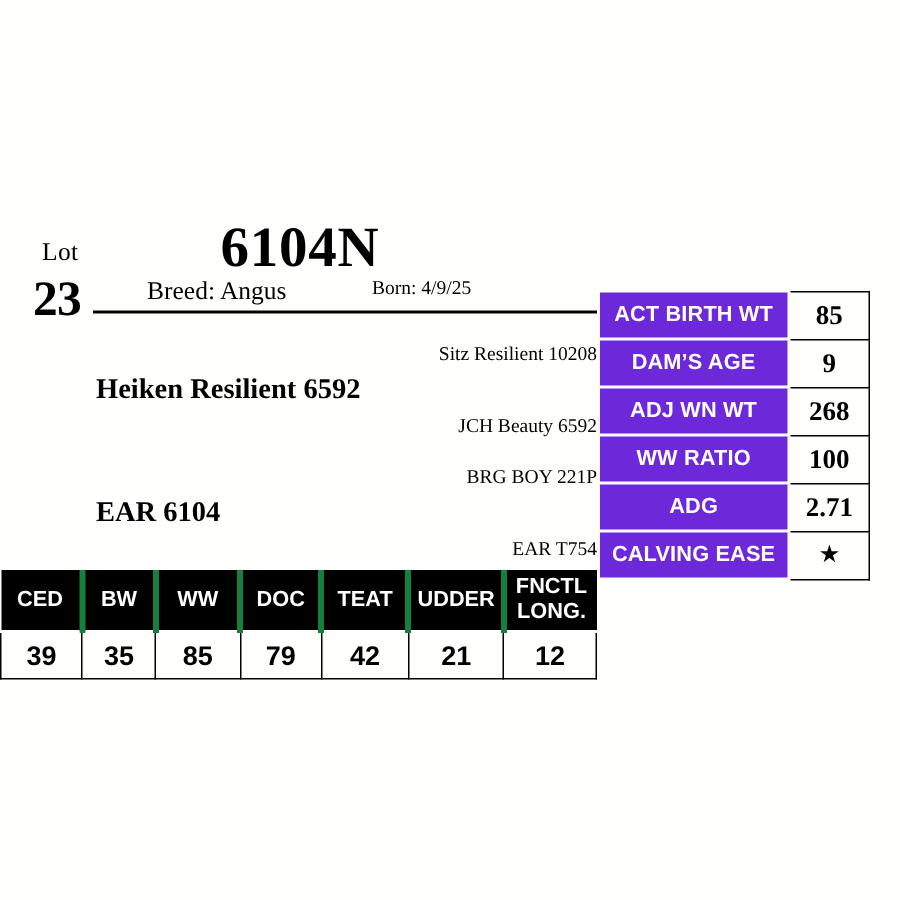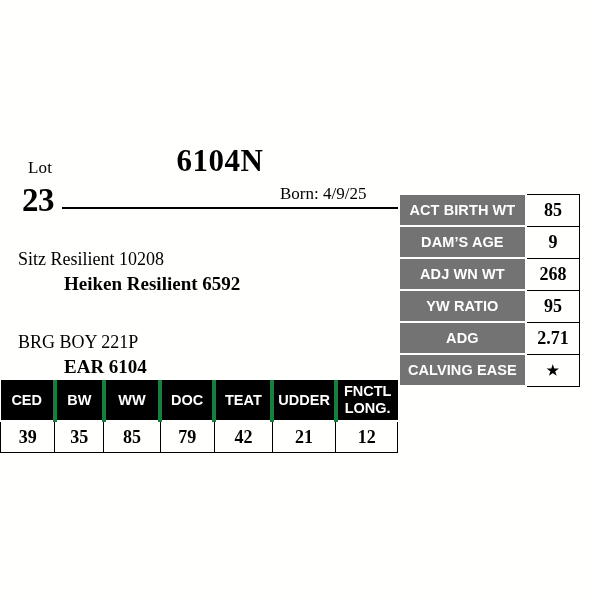--- a/index.html
+++ b/index.html
@@ -38,38 +38,37 @@
     font-weight: bold;
     font-family: "Liberation Serif", serif;
     letter-spacing: -0.5px;
   }
   .animal-title {
     position: absolute;
     left: 0px;
     top: 143px;
     width: 400px;
     text-align: center;
-    font-size: 31px;
+    font-size: 38px;
     font-weight: bold;
     font-family: "Liberation Serif", serif;
     letter-spacing: 0.5px;
-    padding-left: 20px;
   }
   .breed-line {
     position: absolute;
     left: 98px;
     top: 184px;
     font-size: 17px;
     font-family: "Liberation Serif", serif;
   }
   .born-line {
     position: absolute;
-    left: 280px;
+    left: 248px;
     top: 184px;
-    font-size: 17px;
+    font-size: 13px;
     font-family: "Liberation Serif", serif;
   }
   .header-rule {
     position: absolute;
     left: 62px;
     top: 207px;
     width: 338px;
     height: 2px;
     background: #000;
   }
@@ -79,26 +78,25 @@
     position: absolute;
     left: 0px;
     top: 224px;
     width: 398px;
   }
   .ped-group {
     position: relative;
   }
   .ped-sire,
   .ped-dam {
-    text-align: left;
-    font-size: 18px;
+    text-align: right;
+    font-size: 13px;
     font-family: "Liberation Serif", serif;
     line-height: 23px;
     padding-left: 18px;
-    margin-top: 24px;
   }
   .ped-main {
     font-size: 19px;
     font-weight: bold;
     font-family: "Liberation Serif", serif;
     line-height: 25px;
     padding-left: 64px;
   }
   .ped-spacer {
     height: 11px;
@@ -109,21 +107,21 @@
     position: absolute;
     left: 398px;
     top: 193px;
     width: 182px;
     border-collapse: collapse;
   }
   .stats-table tr {
     height: 32px;
   }
   .stats-label {
-    background: #737373;
+    background: #6d28d9;
     color: #fff;
     font-family: "Liberation Sans", sans-serif;
     font-weight: bold;
     font-size: 14.5px;
     text-align: center;
     width: 129px;
     border: 2px solid #fffffd;
     padding: 0 2px;
     letter-spacing: 0.1px;
   }
@@ -162,47 +160,49 @@
     border-bottom: 2px solid #fffffd;
     line-height: 17px;
     padding: 0 1px;
   }
   .epd-table th:last-child {
     border-right: none;
   }
   .epd-table td {
     background: #fffffd;
     color: #000;
-    font-family: Liberation Serif, serif;
+    font-family: Liberation Sans, sans-serif;
     font-weight: bold;
     font-size: 18px;
     text-align: center;
     height: 28px;
     border: 1px solid #000;
     border-top: none;
   }
   .epd-table td:first-child {
     border-left: 1px solid #000;
   }
 </style>
 </head>
 <body>
 
 <div id="page">
 
   <div class="lot-label">Lot</div>
   <div class="lot-number">23</div>
   <div class="animal-title">6104N</div>
+  <div class="breed-line">Breed: Angus</div>
   <div class="born-line">Born: 4/9/25</div>
   <div class="header-rule"></div>
 
   <div class="pedigree">
     <div class="ped-group">
       <div class="ped-sire">Sitz Resilient 10208</div>
       <div class="ped-main">Heiken Resilient 6592</div>
+      <div class="ped-sire">JCH Beauty 6592</div>
     </div>
     <div class="ped-spacer"></div>
     <div class="ped-group">
       <div class="ped-dam">BRG BOY 221P</div>
       <div class="ped-main">EAR 6104</div>
       <div class="ped-dam">EAR T754</div>
     </div>
   </div>
 
   <table class="stats-table">
@@ -213,22 +213,22 @@
       </tr>
       <tr>
         <td class="stats-label">DAM’S AGE</td>
         <td class="stats-value">9</td>
       </tr>
       <tr>
         <td class="stats-label">ADJ WN WT</td>
         <td class="stats-value">268</td>
       </tr>
       <tr>
-        <td class="stats-label">YW RATIO</td>
-        <td class="stats-value">95</td>
+        <td class="stats-label">WW RATIO</td>
+        <td class="stats-value">100</td>
       </tr>
       <tr>
         <td class="stats-label">ADG</td>
         <td class="stats-value">2.71</td>
       </tr>
       <tr>
         <td class="stats-label">CALVING EASE</td>
         <td class="stats-value star">★</td>
       </tr>
     </tbody>

